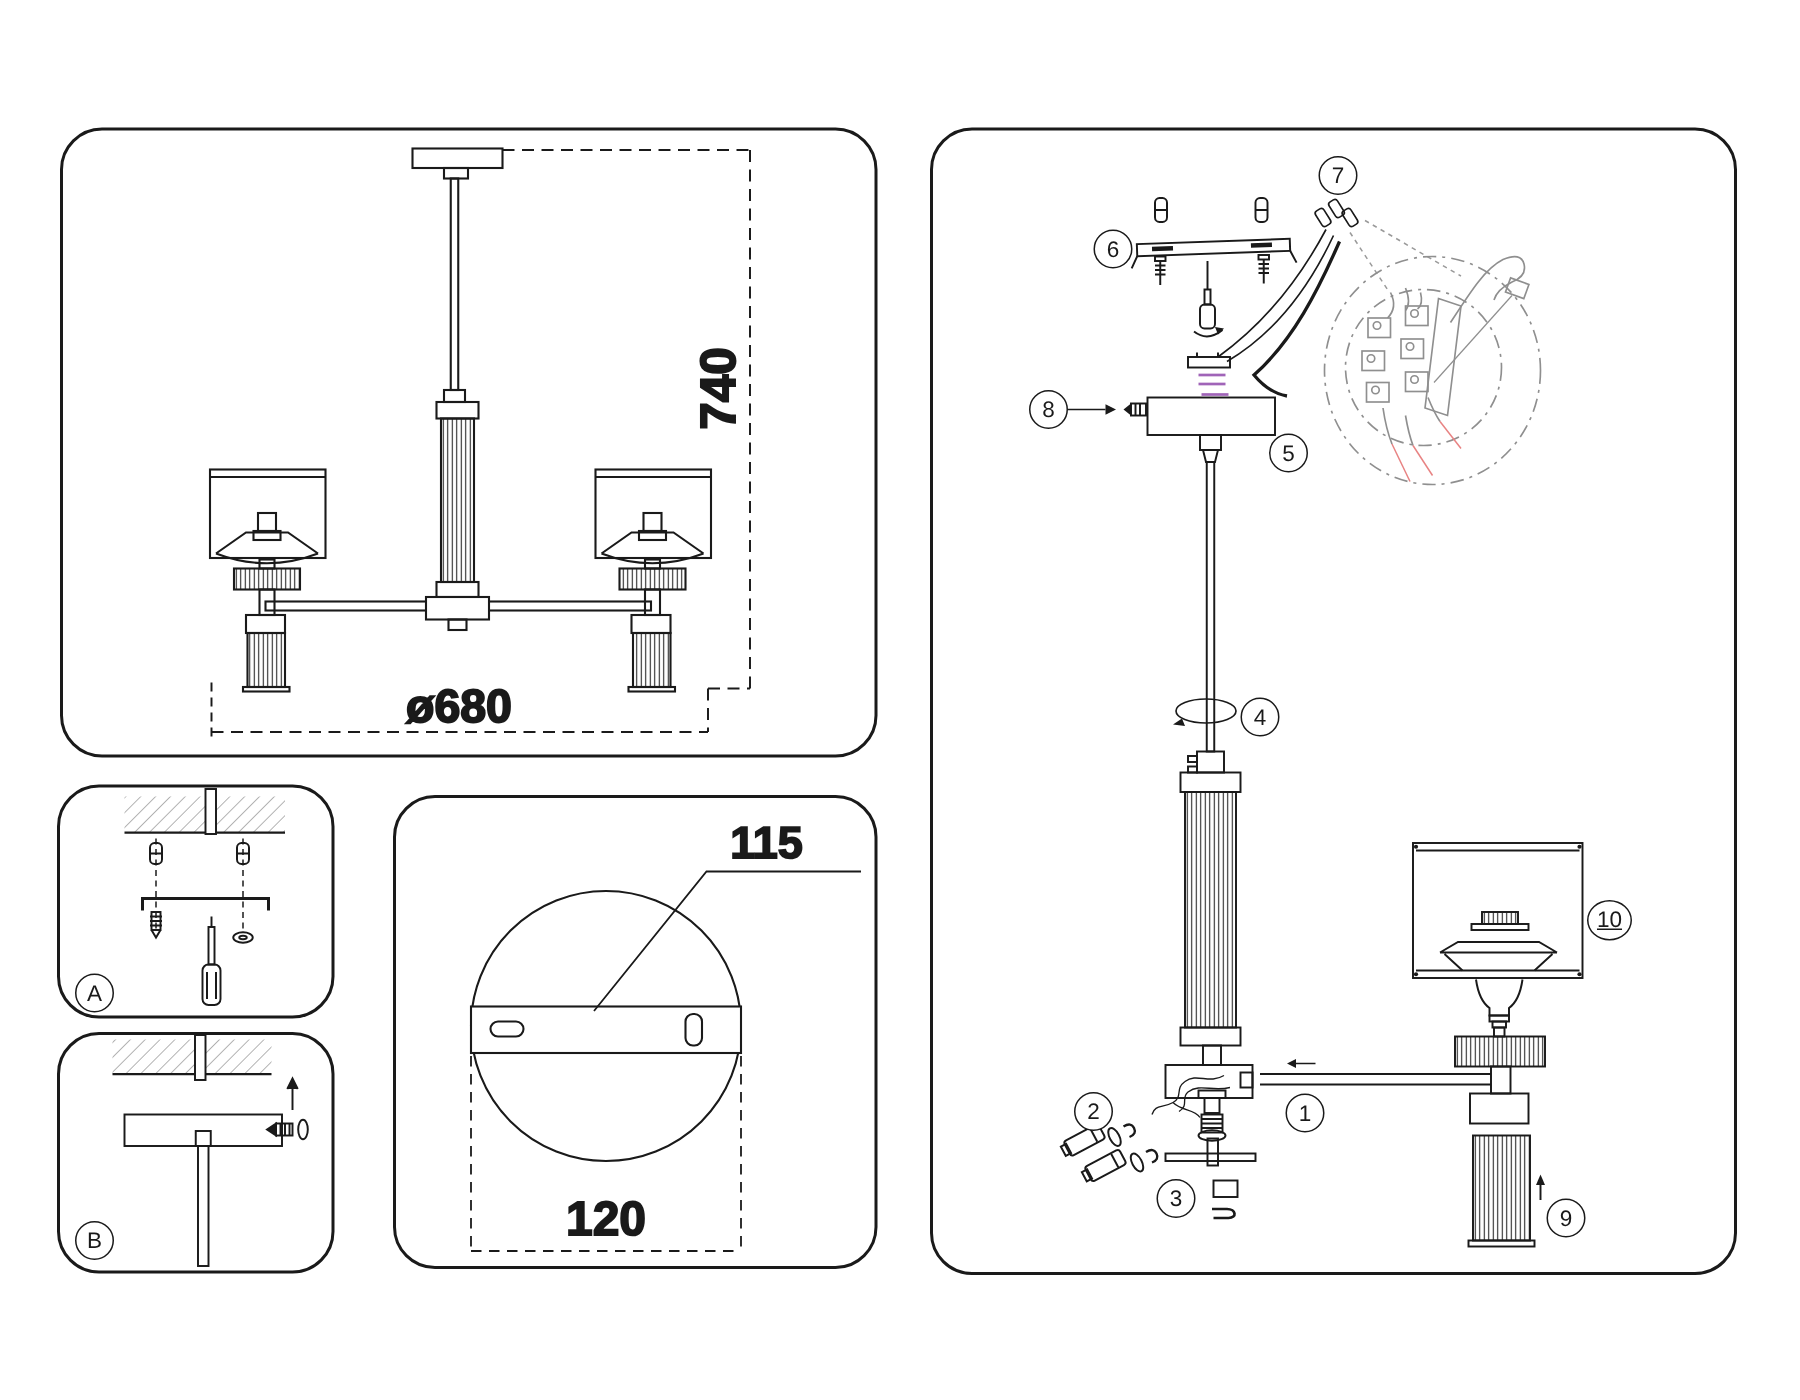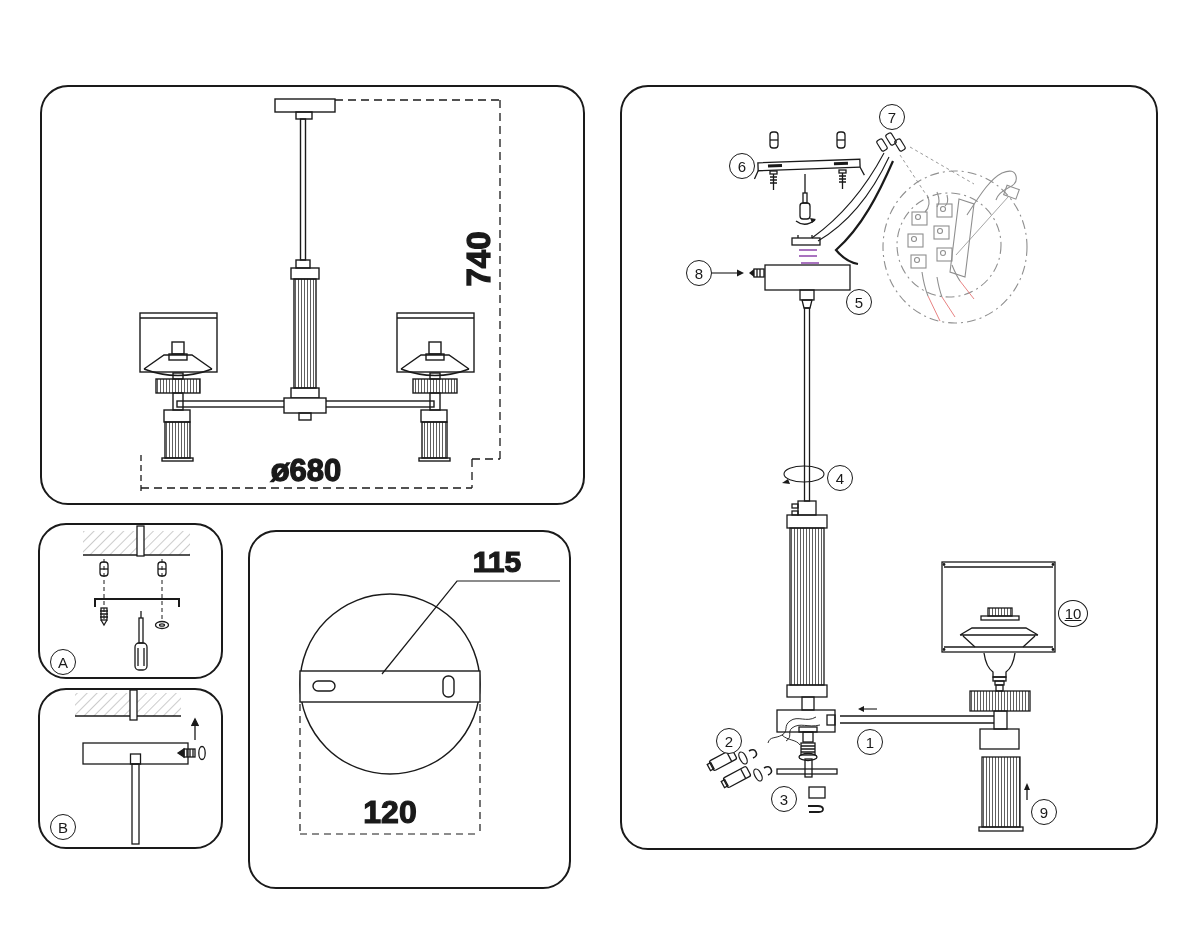--- a/index.html
+++ b/index.html
@@ -156,21 +156,21 @@
     <ellipse cx="162" cy="63" rx="3.2" ry="6.5"></ellipse>
   </g>
   <g>
     <path d="M155,50 V33"></path>
     <path d="M151.5,36 L155,29 L158.5,36" fill="#1a1a1a"></path>
   </g>
 </svg>
 <div class="badge" style="left:10px;top:124px;">B</div>
 </div>
 
-<div class="panel" style="left:248px;top:530px;width:323px;height:359px;">
+<div class="panel" style="left:262px;top:530px;width:323px;height:316px;">
 <svg width="318" height="311" viewBox="0 0 318 311" fill="none" stroke="#1a1a1a" stroke-width="1.4">
   <g>
     <circle cx="140" cy="152" r="90"></circle>
   </g>
   <g>
     <rect x="50" y="139" width="180" height="31" fill="#fff"></rect>
     <rect x="63" y="149" width="22" height="10" rx="5"></rect>
     <rect x="193" y="144" width="11" height="21" rx="5"></rect>
   </g>
   <g stroke-width="1.2">

